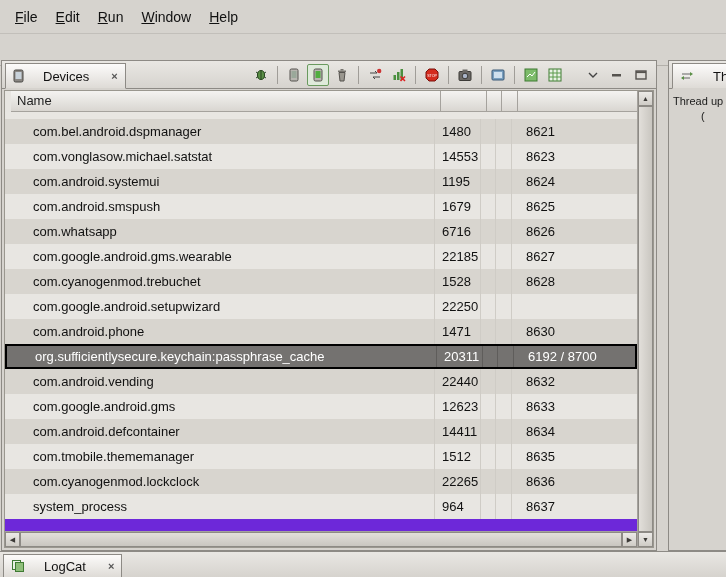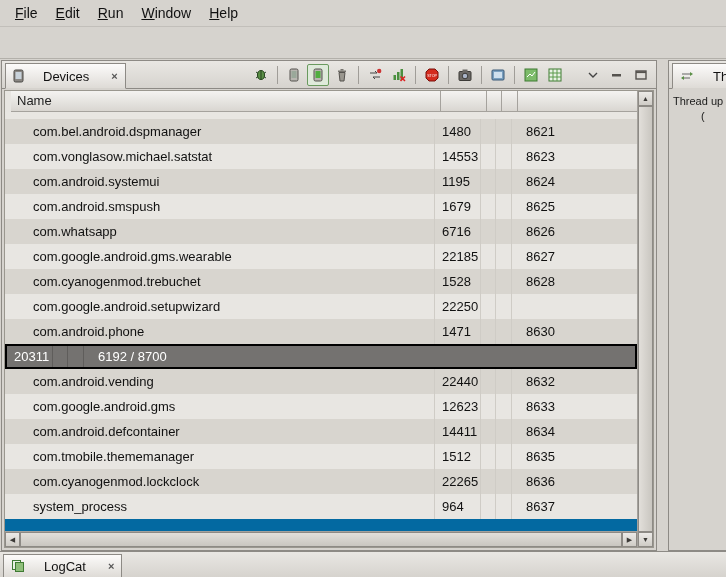--- a/index.html
+++ b/index.html
@@ -5,21 +5,21 @@
   * { margin:0; padding:0; box-sizing:border-box; }
   html,body { width:726px; height:577px; }
   body {
     font-family:"Liberation Sans", sans-serif;
     font-size:13px; color:#111;
     background:#d6d3ce;
     position:relative; overflow:hidden;
   }
 
   
-  .menubar { height:27px; display:flex; align-items:center; padding-left:6px; background:#d6d3ce; border-bottom:1px solid #c2bfba; }
+  .menubar { height:34px; display:flex; align-items:center; padding-left:6px; background:#d6d3ce; border-bottom:1px solid #c2bfba; }
   .menu-item { display:inline-block; padding:4px 9px; font-size:14px; cursor:default; }
   .menu-item::first-letter { text-decoration:underline; }
 
   
   .toolbar-strip { height:32px; background:#d6d3ce; border-bottom:1px solid #b3b0aa; }
 
   
   .devices-panel { position:absolute; left:1px; top:60px; width:656px; height:491px; border:1px solid #8d8a85; background:#d6d3ce; }
   .threads-panel { position:absolute; left:668px; top:60px; width:58px; height:491px; border:1px solid #8d8a85; border-right:none; background:#d6d3ce; overflow:hidden; }
 
@@ -38,21 +38,21 @@
   
   .table { position:absolute; left:2px; right:2px; top:29px; bottom:2px; background:#e7e5e1; border:1px solid #9a978f; }
   .thead { position:absolute; top:0; left:0; right:16px; height:21px; display:flex; }
   .th { background:linear-gradient(#f4f3f1,#d9d6d1); border-right:1px solid #a5a29d; border-bottom:1px solid #a5a29d; line-height:20px; font-size:13px; color:#222; overflow:hidden; white-space:nowrap; }
   .th-name { width:430px; padding-left:6px;margin-left:6px; }
   .th-pid  { width:46px; }
   .th-c3   { width:15px; }
   .th-c4   { width:16px; }
   .th-port { flex:1; border-right:none; }
 
-  .tbody { position:absolute; top:21px; left:0; right:16px; bottom:16px; overflow:hidden; background:#0369a1; }
+  .tbody { position:absolute; top:21px; left:0; right:16px; bottom:16px; overflow:hidden; background:#6d28d9; }
   .row-partial { height:7px; background:#e8e6e2; }
   .row { display:flex; height:25px; }
   .row.even { background:#d8d5cf; }
   .row.odd  { background:#e8e6e2; }
   .cell { line-height:25px; overflow:hidden; white-space:nowrap; border-right:1px solid #cfccc6; }
   .c-name { width:430px; padding-left:28px; }
   .c-pid  { width:46px; padding-left:7px; }
   .c-c3   { width:15px; }
   .c-c4   { width:16px; }
   .c-port { flex:1; padding-left:14px; border-right:none; }
@@ -282,20 +282,21 @@
 
   <div class="row even">
     <div class="cell c-name">com.android.phone</div>
     <div class="cell c-pid">1471</div>
     <div class="cell c-c3"></div>
     <div class="cell c-c4"></div>
     <div class="cell c-port">8630</div>
   </div>
 
   <div class="row odd selected">
+    <div class="cell c-name">org.sufficientlysecure.keychain:passphrase_cache</div>
     <div class="cell c-pid">20311</div>
     <div class="cell c-c3"></div>
     <div class="cell c-c4"></div>
     <div class="cell c-port">6192 / 8700</div>
   </div>
 
   <div class="row even">
     <div class="cell c-name">com.android.vending</div>
     <div class="cell c-pid">22440</div>
     <div class="cell c-c3"></div>

